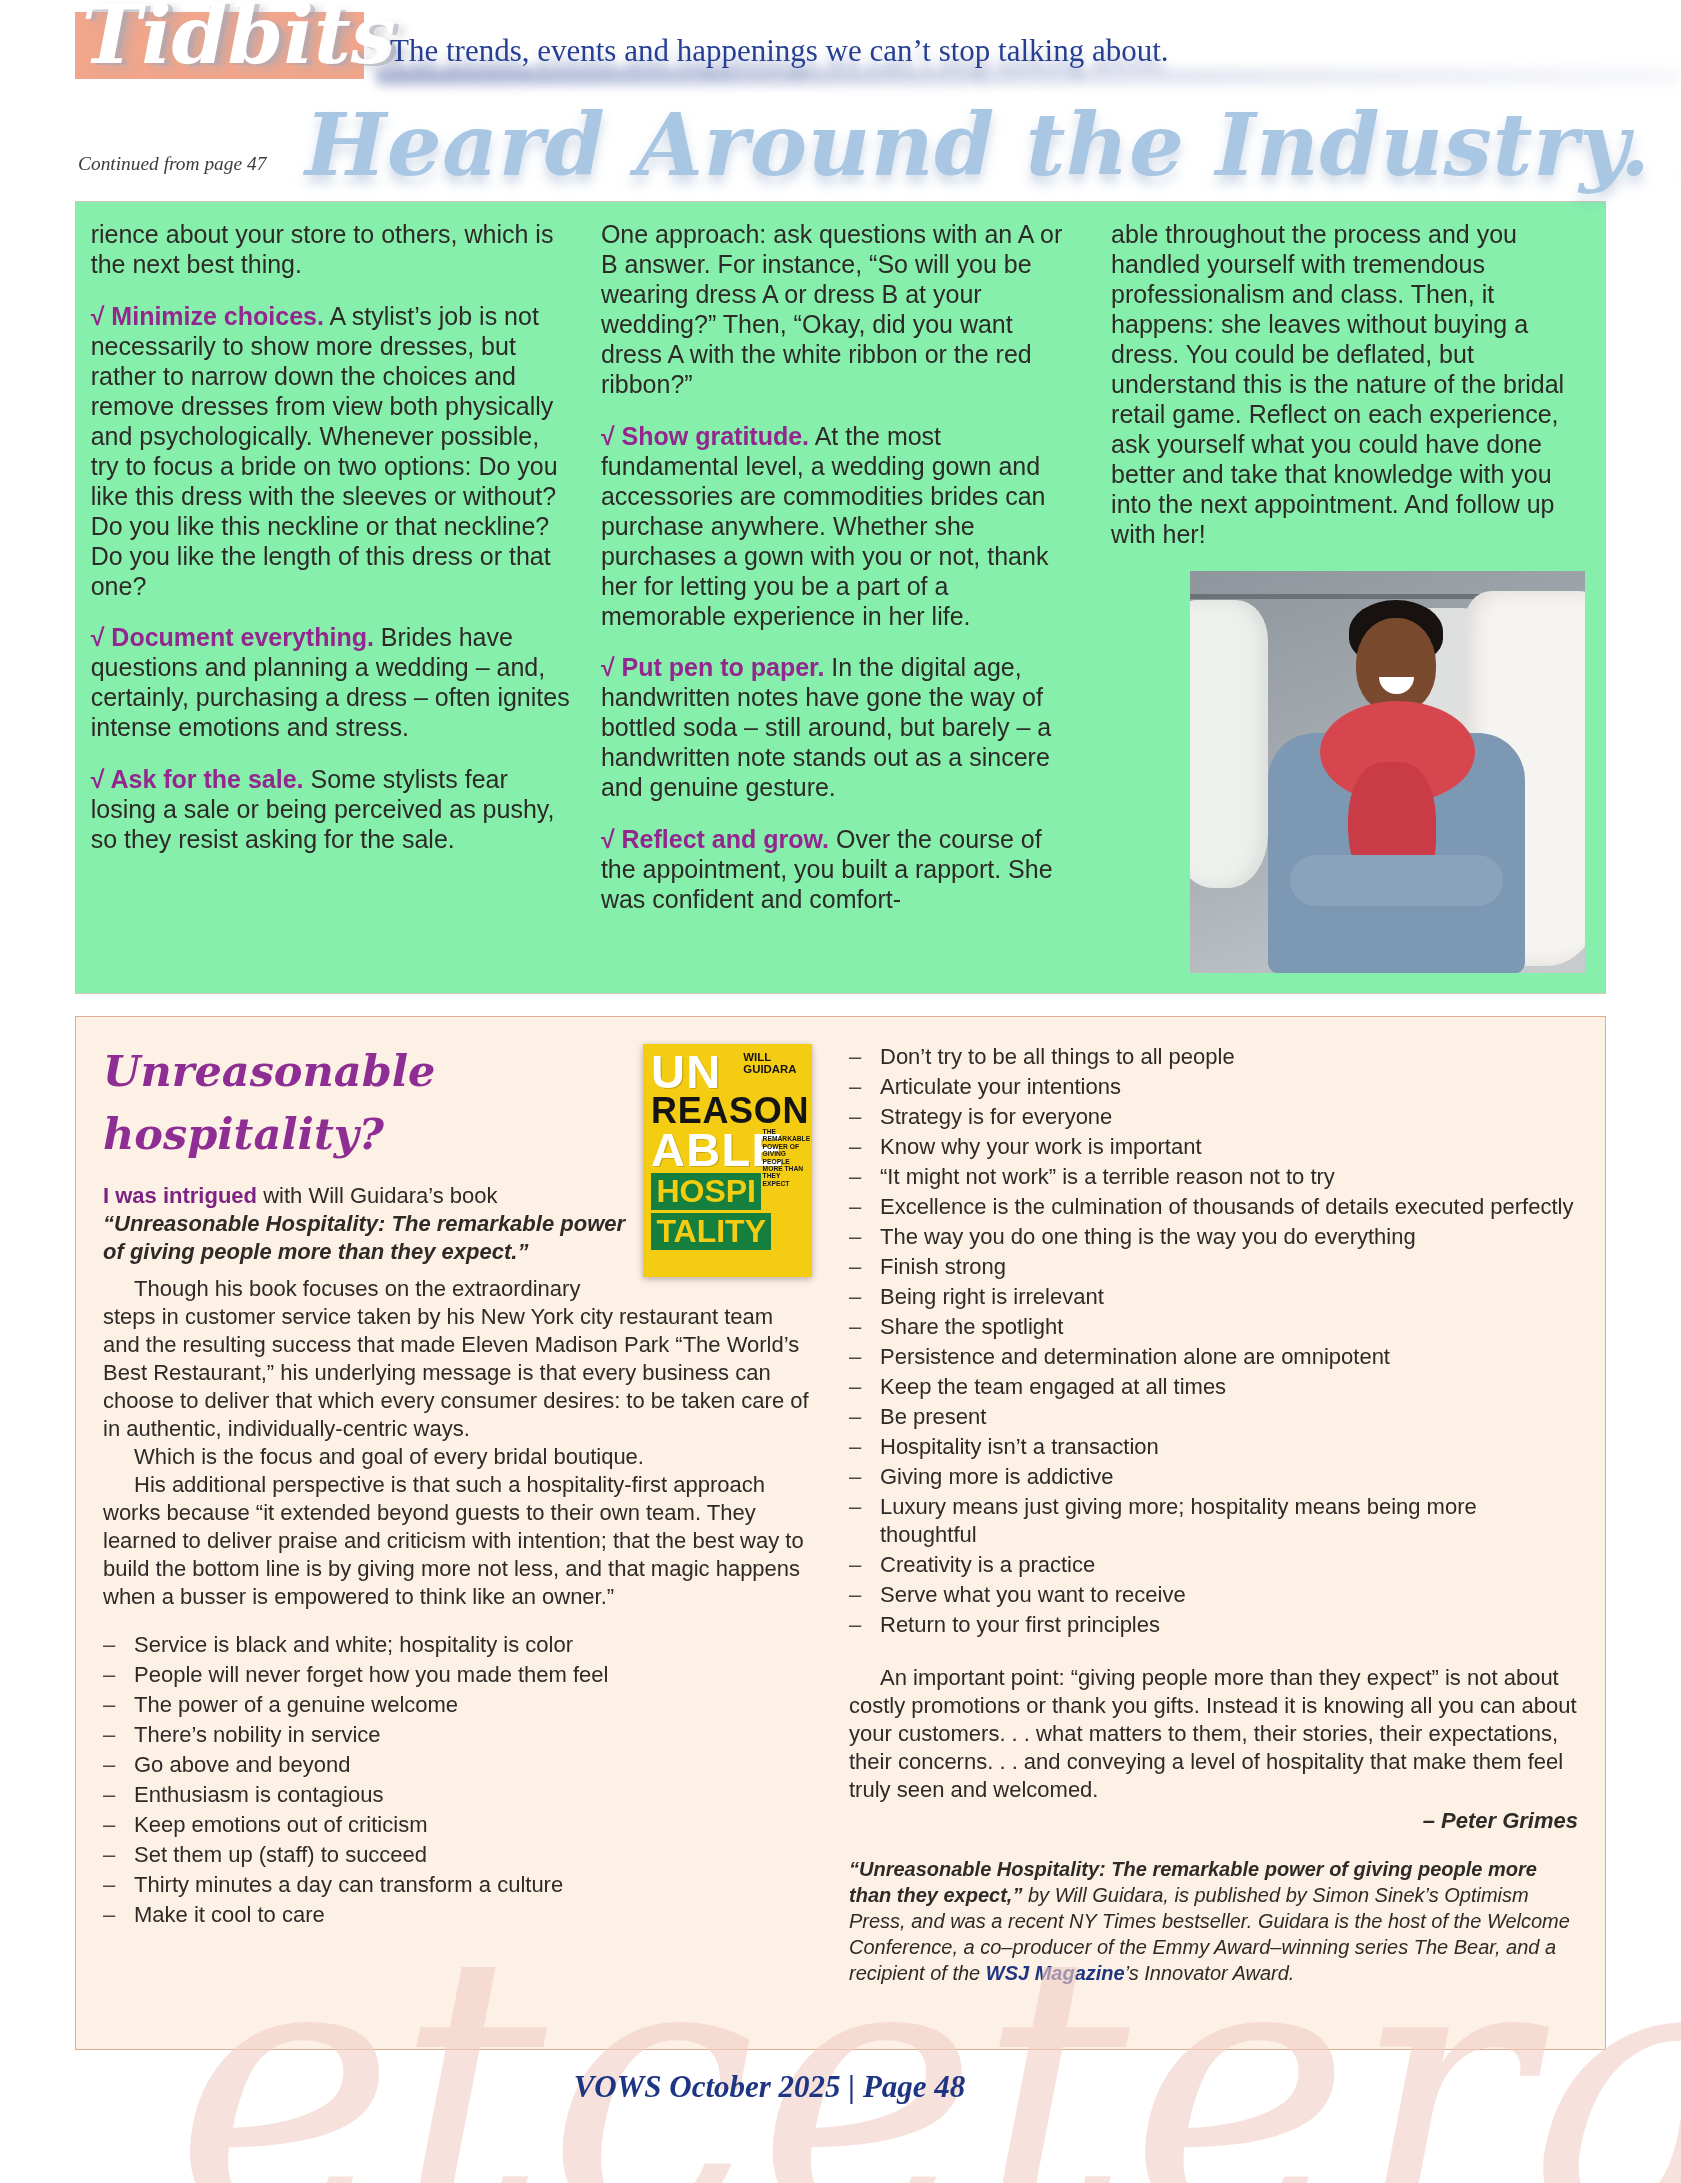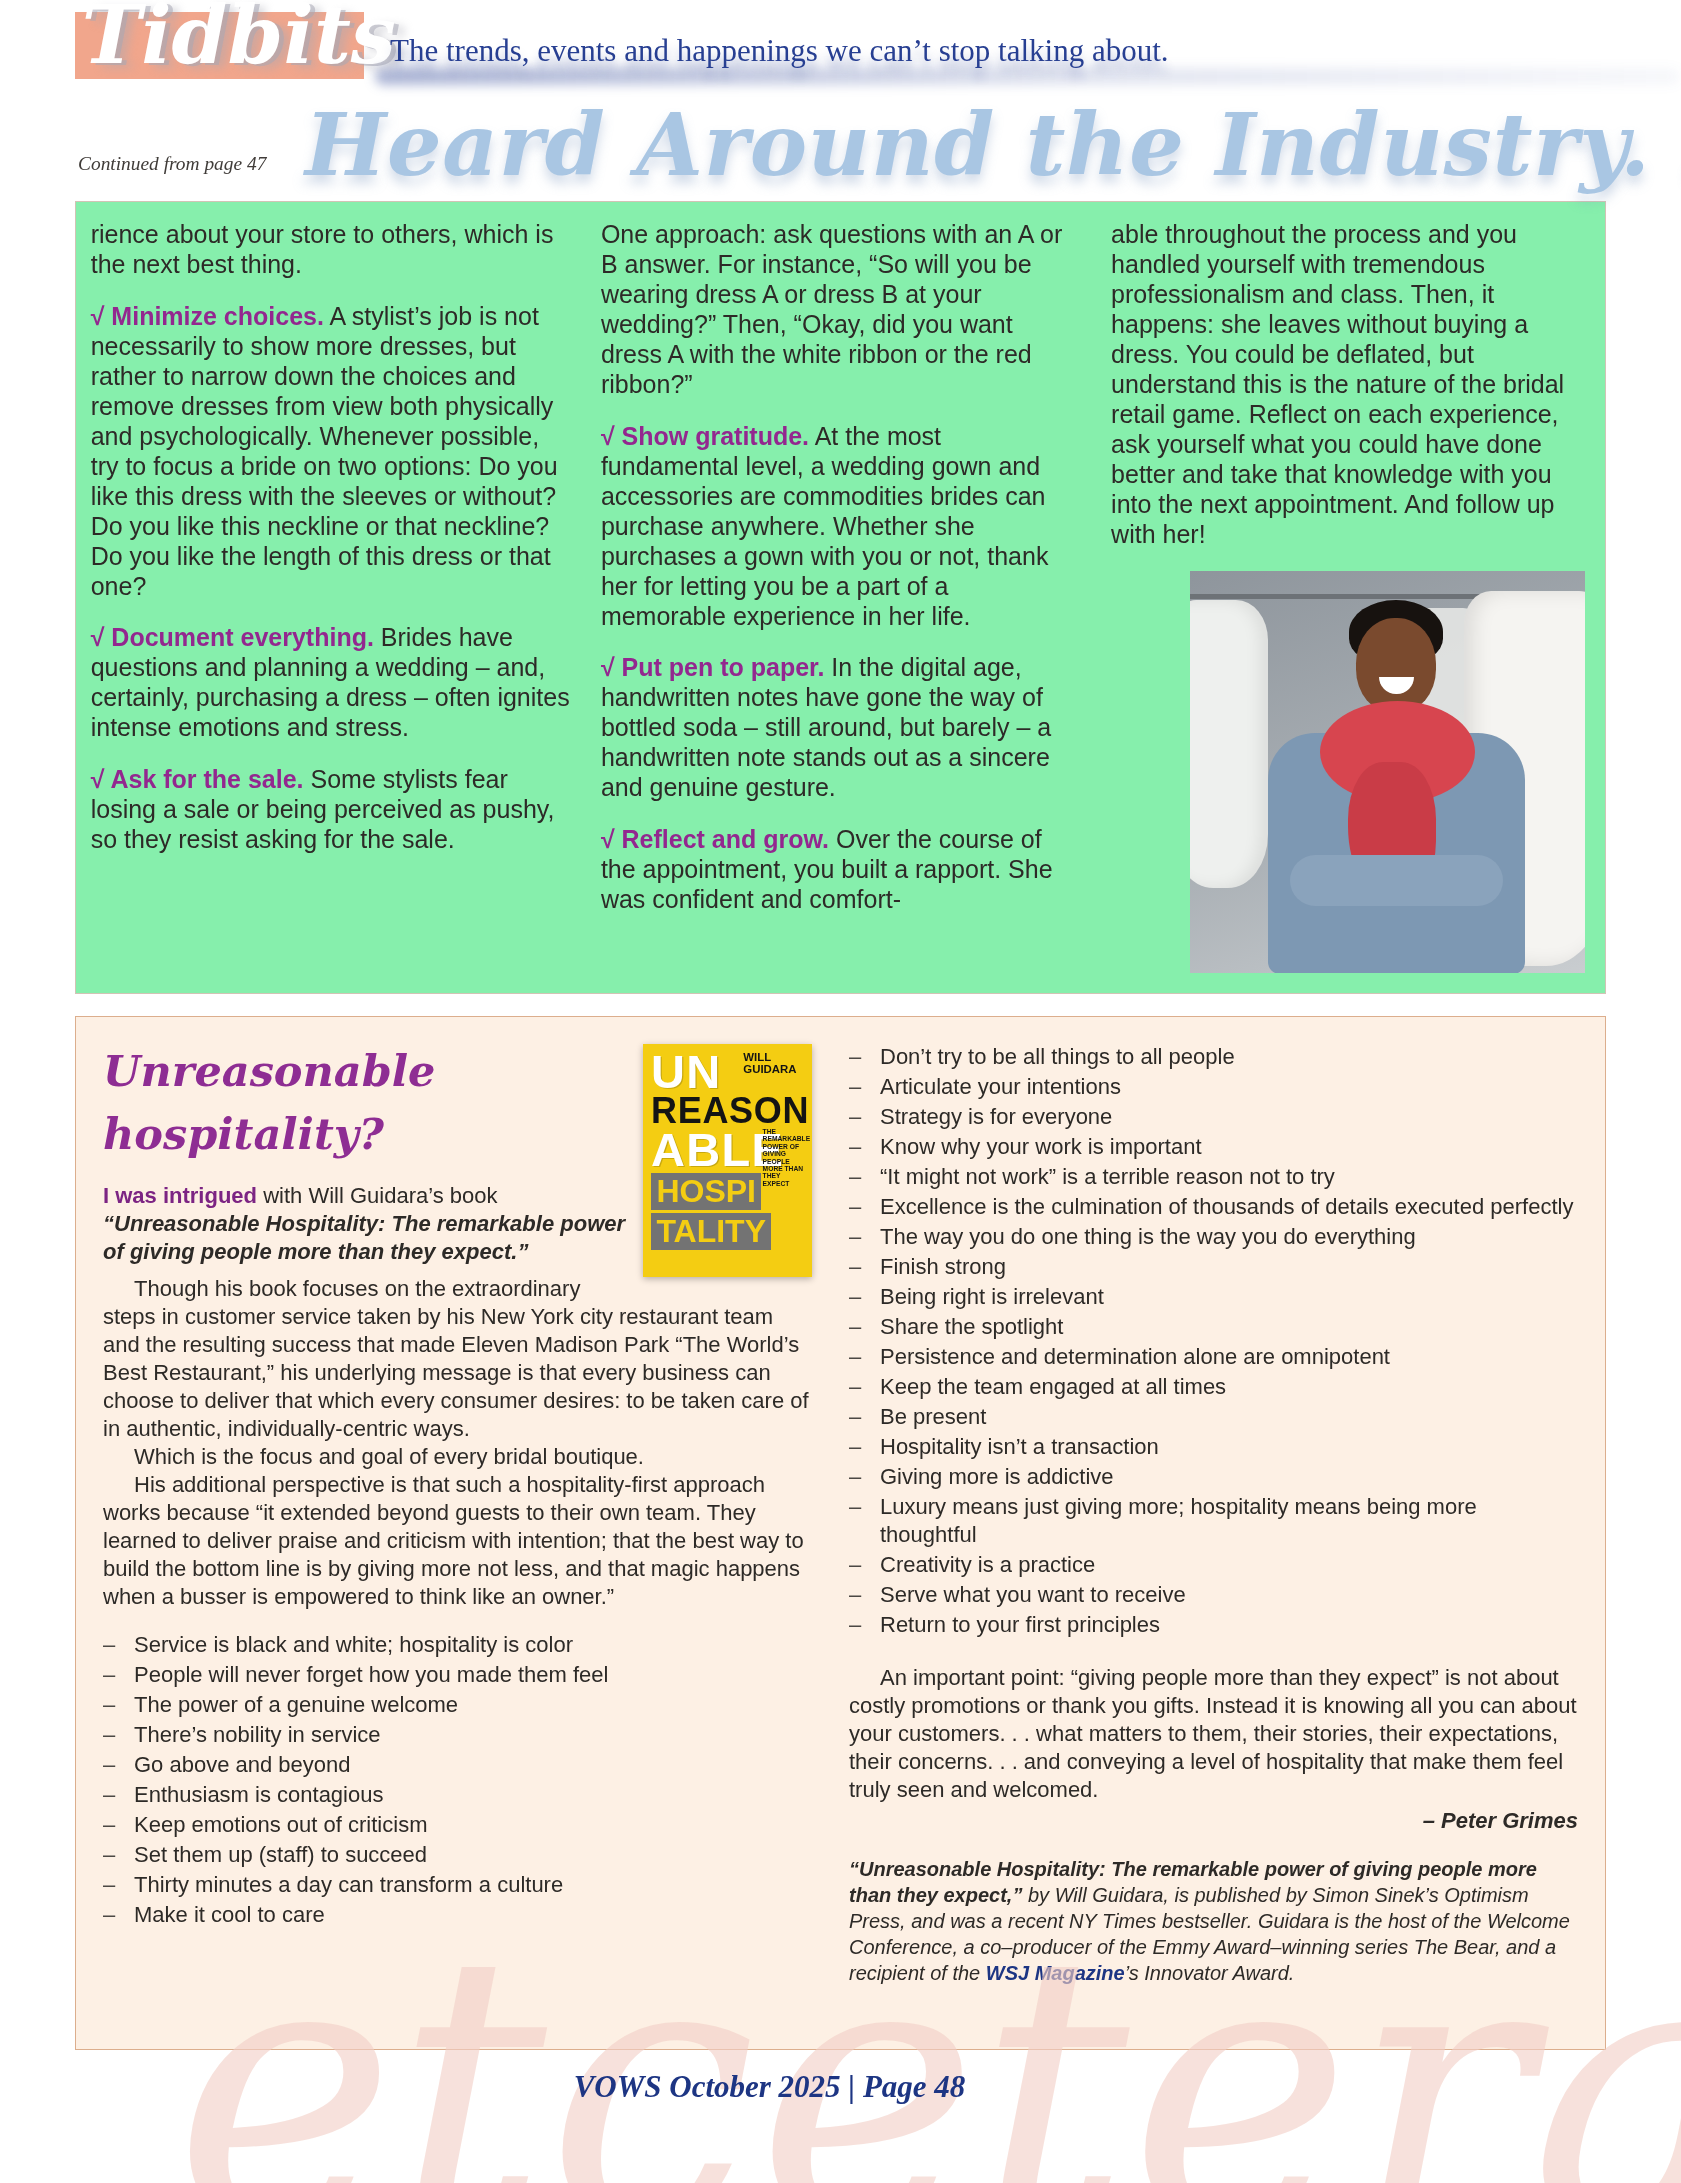--- a/index.html
+++ b/index.html
@@ -104,21 +104,21 @@
     background:#f4cd12; position:relative; padding:6.7px 8px; box-sizing:border-box;
     box-shadow:0 2px 6.7px rgba(0,0,0,0.28);
   }
   .cover-author { position:absolute; right:6.7px; top:6.7px; width:62px;
     font-size:11.4px; line-height:12.7px; font-weight:bold; color:#141414; }
   .cover-l1 { font-size:47px; line-height:41px; font-weight:bold; color:#ffffff; letter-spacing:1.3px;
     text-shadow:1.3px 1.3px 0 rgba(0,0,0,0.18); }
   .cover-l2 { font-size:36px; line-height:37px; font-weight:bold; color:#141414; letter-spacing:0.7px; }
   .cover-l3 { font-size:47px; line-height:41px; font-weight:bold; color:#ffffff; letter-spacing:1.3px;
     text-shadow:1.3px 1.3px 0 rgba(0,0,0,0.18); }
-  .cover-bar { display:inline-block; background:#737373; color:#f4cd12;
+  .cover-bar { display:inline-block; background:#15803d; color:#f4cd12;
     font-size:32px; line-height:37px; font-weight:bold; padding:0 5.4px; margin-top:3.3px; }
   .cover-sub { position:absolute; right:5.4px; top:84px; width:44px;
     font-size:6.7px; line-height:7.4px; font-weight:bold; color:#141414; }
 
   
   .watermark {
     position:absolute; left:174px; top:1874px; z-index:2; pointer-events:none; white-space:nowrap;
     font-family:"DejaVu Serif", serif; font-style:italic; font-size:375px;
     color:rgba(242,206,198,0.62);
   }

